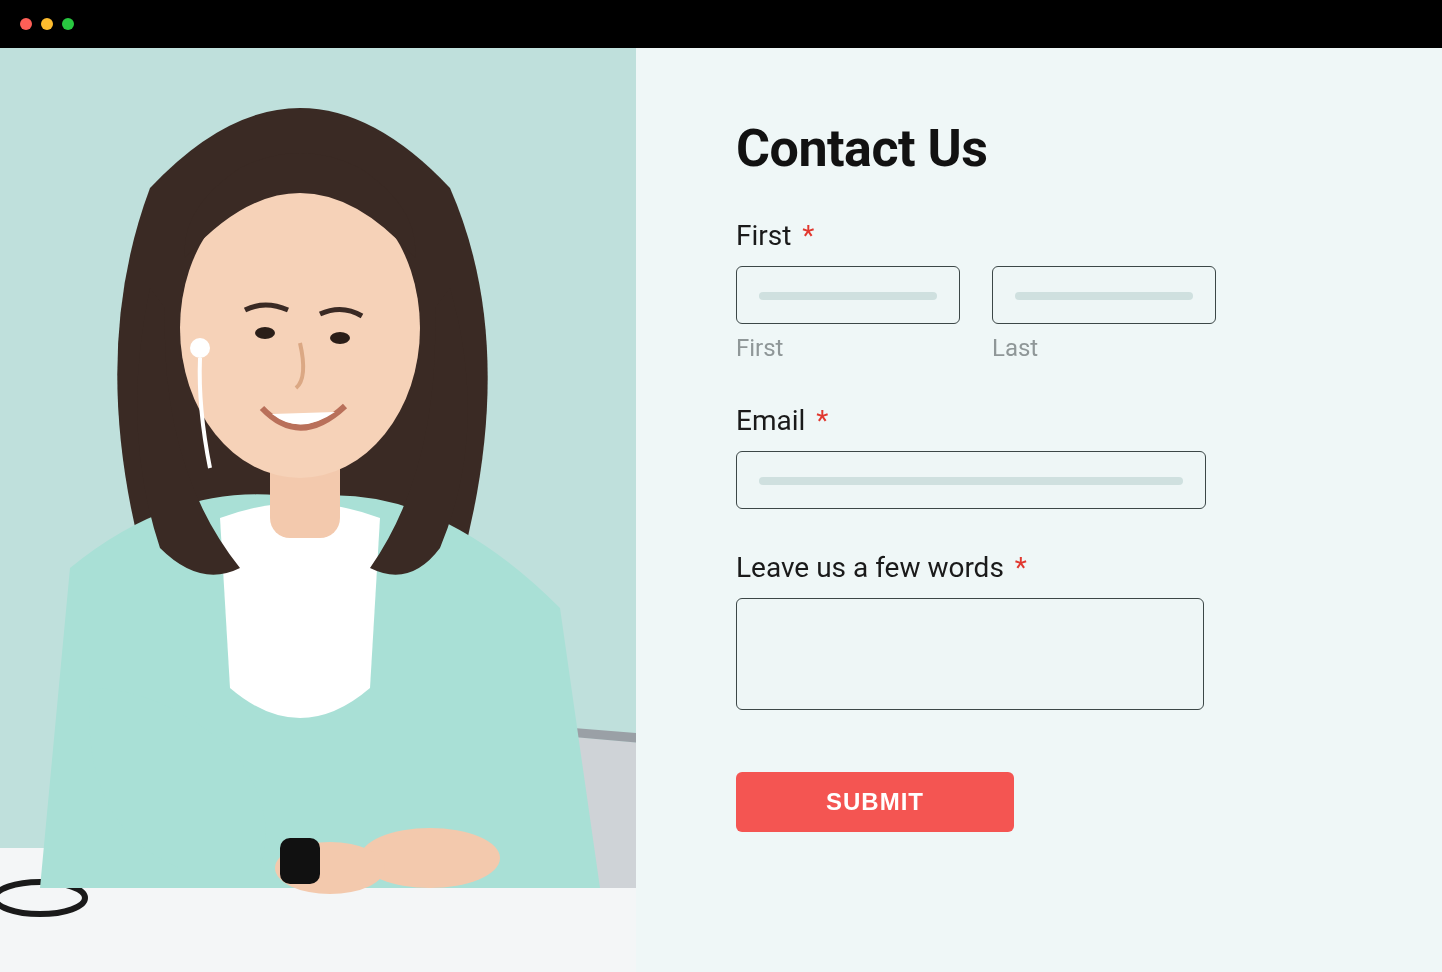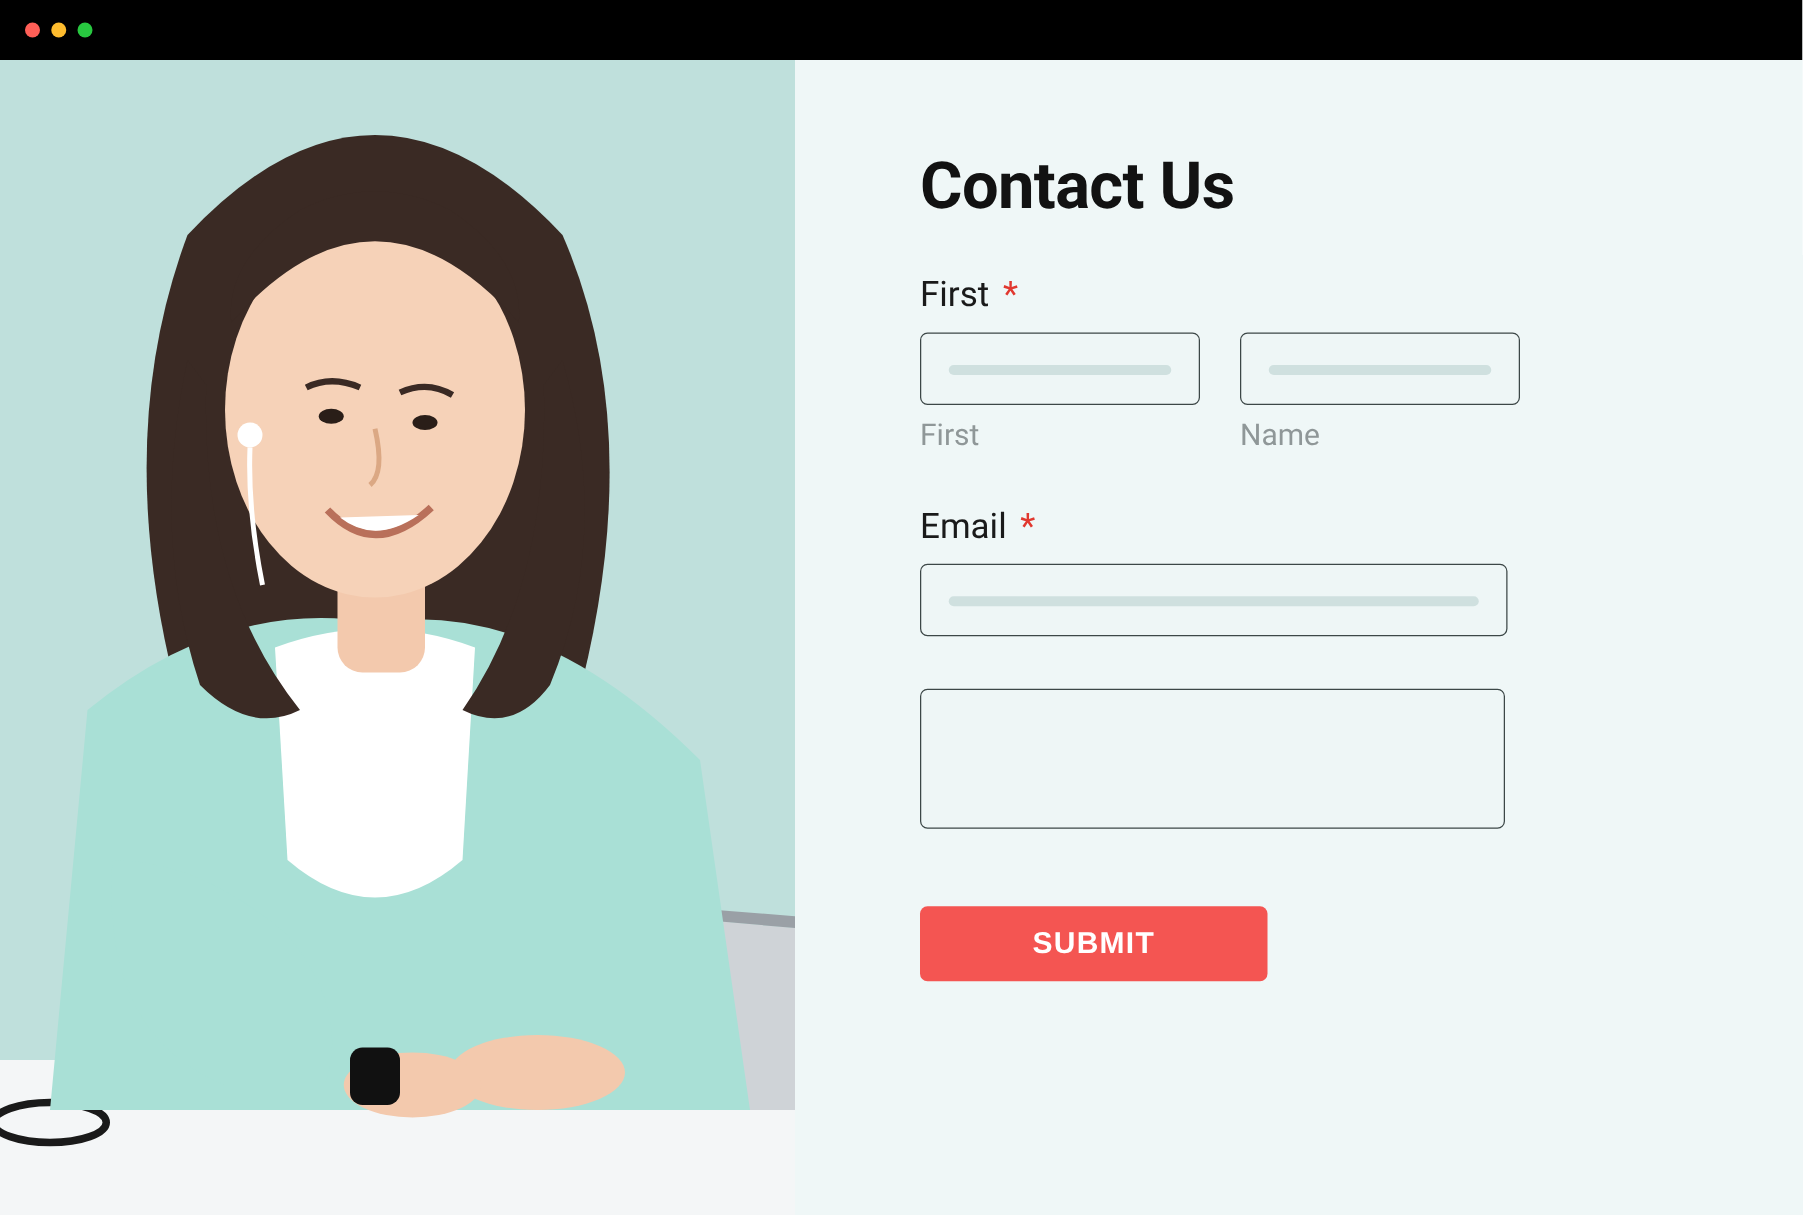--- a/index.html
+++ b/index.html
@@ -204,36 +204,40 @@
           <div class="name-col">
             <div class="fake-input">
               <div class="placeholder-bar"></div>
             </div>
             <div class="sub-label">First</div>
           </div>
           <div class="name-col">
             <div class="fake-input">
               <div class="placeholder-bar"></div>
             </div>
-            <div class="sub-label">Name</div>
+            <div class="sub-label">Last</div>
           </div>
         </div>
       </div>
 
       <div class="form-group email-row">
         <label class="field-label">
           <span>Email</span>
           <span class="req">*</span>
         </label>
         <div class="fake-input">
           <div class="placeholder-bar"></div>
         </div>
       </div>
 
       <div class="form-group msg-row">
+        <label class="field-label">
+          <span>Leave us a few words</span>
+          <span class="req">*</span>
+        </label>
         <textarea style=""></textarea>
       </div>
 
       <button class="submit-btn">SUBMIT</button>
 
     </div>
   </div>
 
 </div>
 

